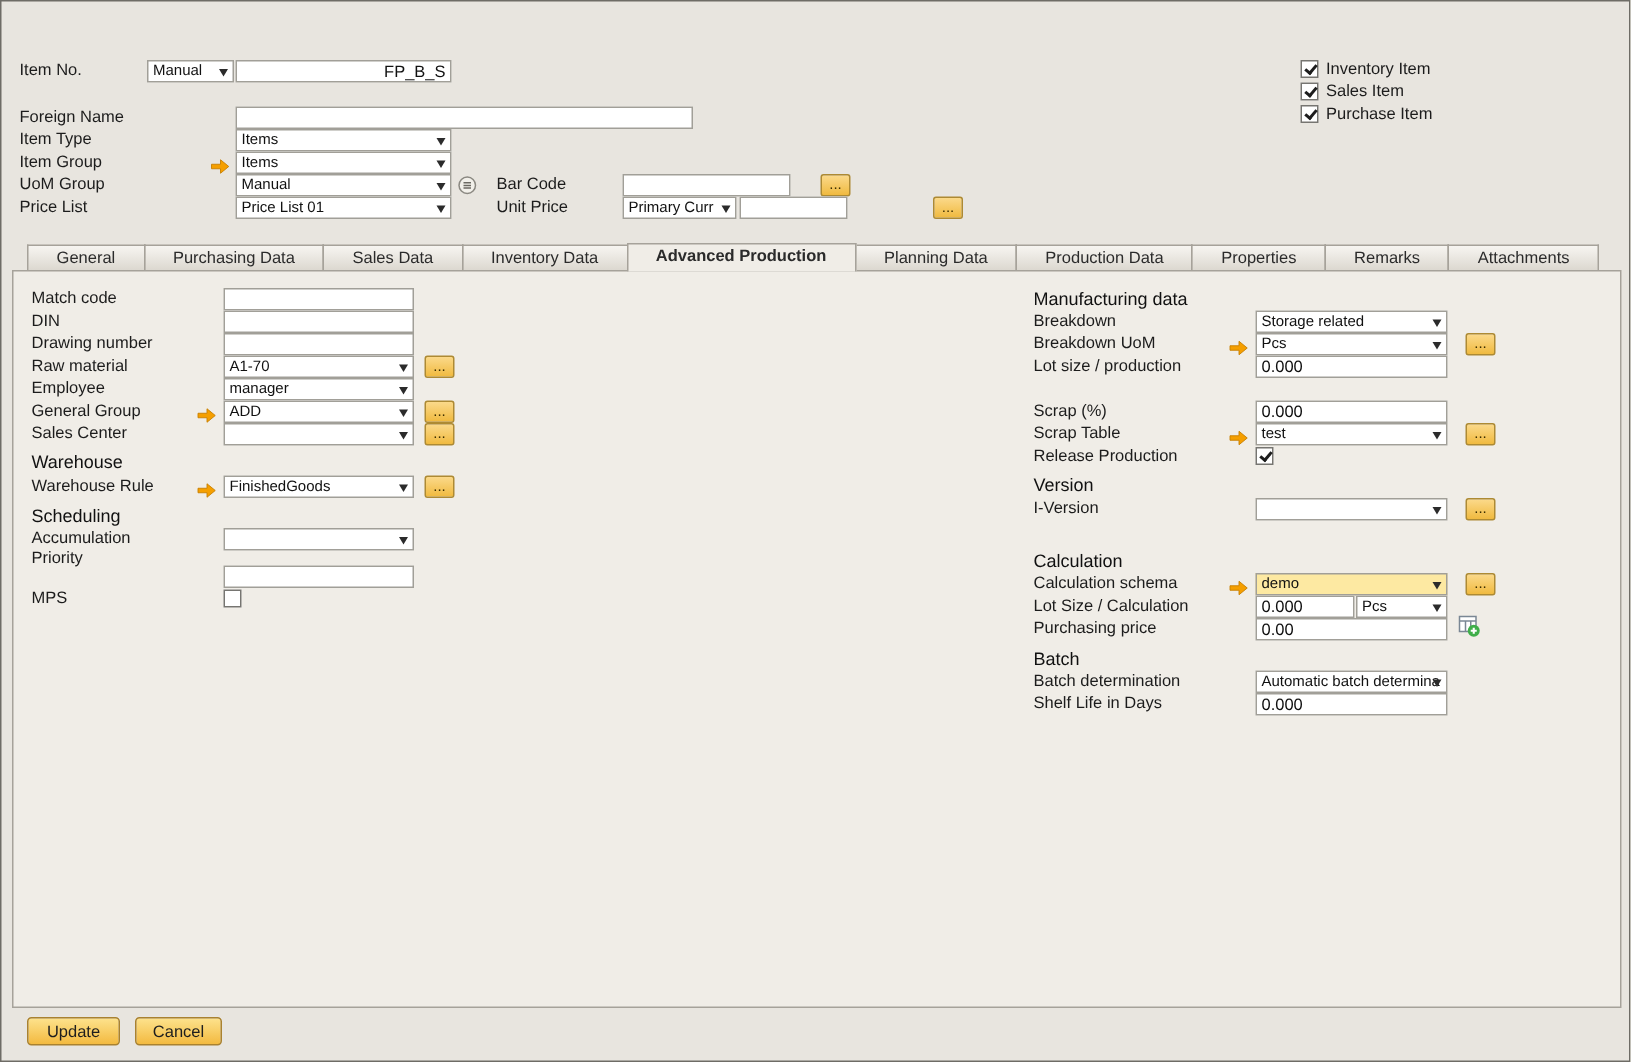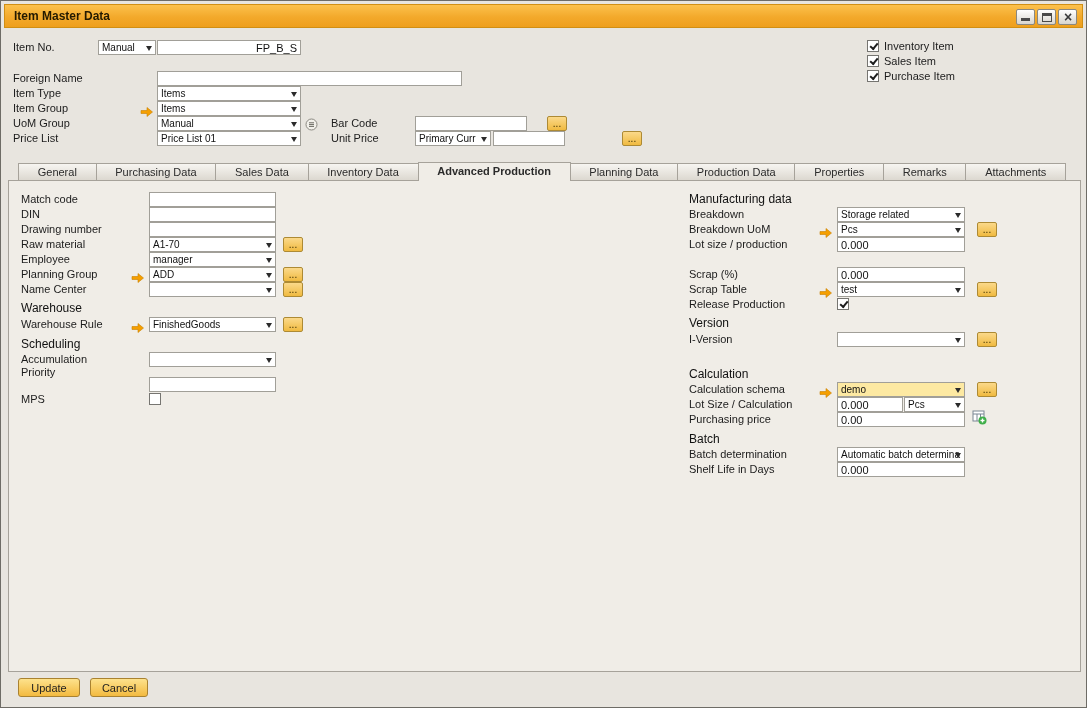--- a/index.html
+++ b/index.html
@@ -54,34 +54,20 @@
 
   .actbtn{position:absolute;height:19px;background:linear-gradient(#fde28c,#f3ba40);
     border:1px solid #a98230;border-radius:3px;font-size:11px;color:#1e1e1e;
     text-align:center;line-height:16px;cursor:pointer;font-family:"Liberation Sans",sans-serif;}
 </style>
 </head>
 <body>
 
 <div class="window">
 
-  <div class="titlebar">
-    <span class="title">Item Master Data</span>
-    <span class="winbtns">
-      <span class="winbtn">
-          <span class="ico-min"></span>
-        </span>
-      <span class="winbtn">
-          <span class="ico-max"></span>
-        </span>
-      <span class="winbtn">
-          <span class="ico-close"></span>
-        </span>
-    </span>
-  </div>
 
   <span class="lbl" style="left:12px;top:39px">Item No.</span>
   <div class="dd" style="left:97px;top:39px;width:58px">Manual</div>
   <input class="fld" style="left: 156px; top: 39px; width: 144px; text-align: right;" value="FP_B_S">
 
   <span class="lbl" style="left:12px;top:70px">Foreign Name</span>
   <input class="fld" style="left: 156px; top: 70px; width: 305px;" value="">
 
   <span class="lbl" style="left:12px;top:85px">Item Type</span>
   <div class="dd" style="left:156px;top:85px;width:144px">Items</div>
@@ -146,30 +132,30 @@
   <span class="lbl" style="left:20px;top:221px">Drawing number</span>
   <input class="fld" style="left: 148px; top: 221px; width: 127px;" value="">
 
   <span class="lbl" style="left:20px;top:236px">Raw material</span>
   <div class="dd" style="left:148px;top:236px;width:127px">A1-70</div>
   <button class="browse" style="left:282px;top:236px">...</button>
 
   <span class="lbl" style="left:20px;top:251px">Employee</span>
   <div class="dd" style="left:148px;top:251px;width:127px">manager</div>
 
-  <span class="lbl" style="left:20px;top:266px">Planning Group</span>
+  <span class="lbl" style="left:20px;top:266px">General Group</span>
   <span class="linkarrow" style="left:130px;top:268px">
     <svg width="13" height="10" viewBox="0 0 13 10">
         <path d="M1 3.5h6V0.5l5.5 4.5-5.5 4.5V6.5H1z" fill="#f59f00" stroke="#c77f00" stroke-width="0.6"></path>
       </svg>
   </span>
   <div class="dd" style="left:148px;top:266px;width:127px">ADD</div>
   <button class="browse" style="left:282px;top:266px">...</button>
 
-  <span class="lbl" style="left:20px;top:281px">Name Center</span>
+  <span class="lbl" style="left:20px;top:281px">Sales Center</span>
   <div class="dd" style="left:148px;top:281px;width:127px"></div>
   <button class="browse" style="left:282px;top:281px">...</button>
 
   <span class="hdr" style="left:20px;top:300px">Warehouse</span>
 
   <span class="lbl" style="left:20px;top:316px">Warehouse Rule</span>
   <span class="linkarrow" style="left:130px;top:318px">
     <svg width="13" height="10" viewBox="0 0 13 10">
         <path d="M1 3.5h6V0.5l5.5 4.5-5.5 4.5V6.5H1z" fill="#f59f00" stroke="#c77f00" stroke-width="0.6"></path>
       </svg>

